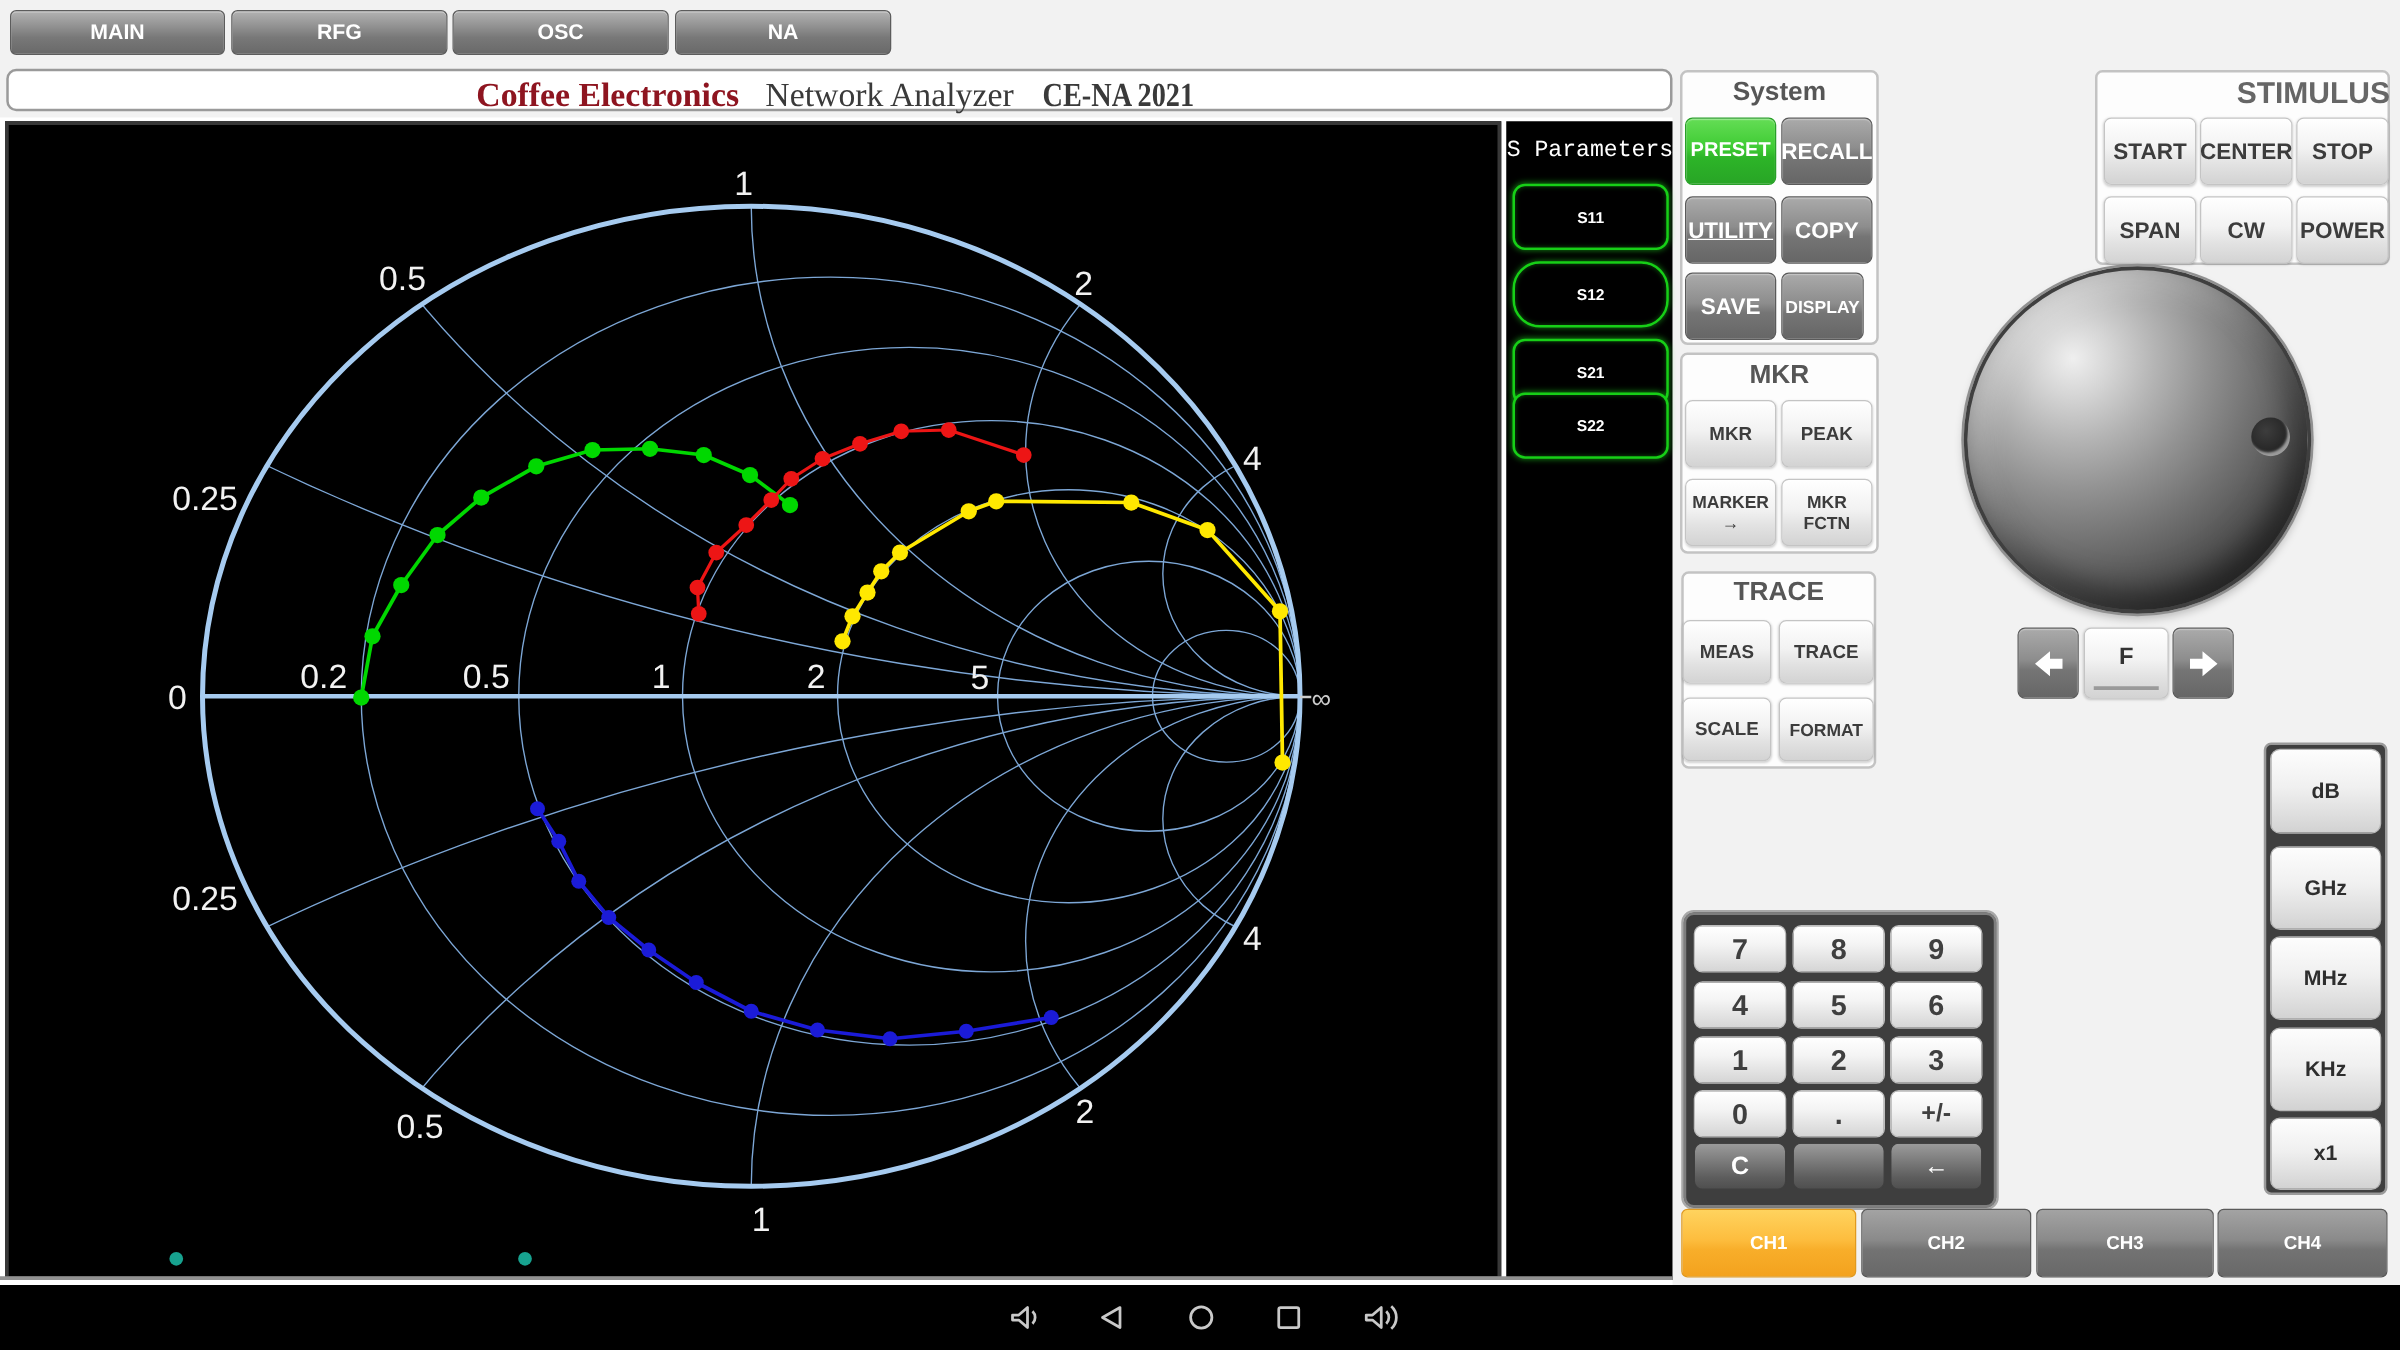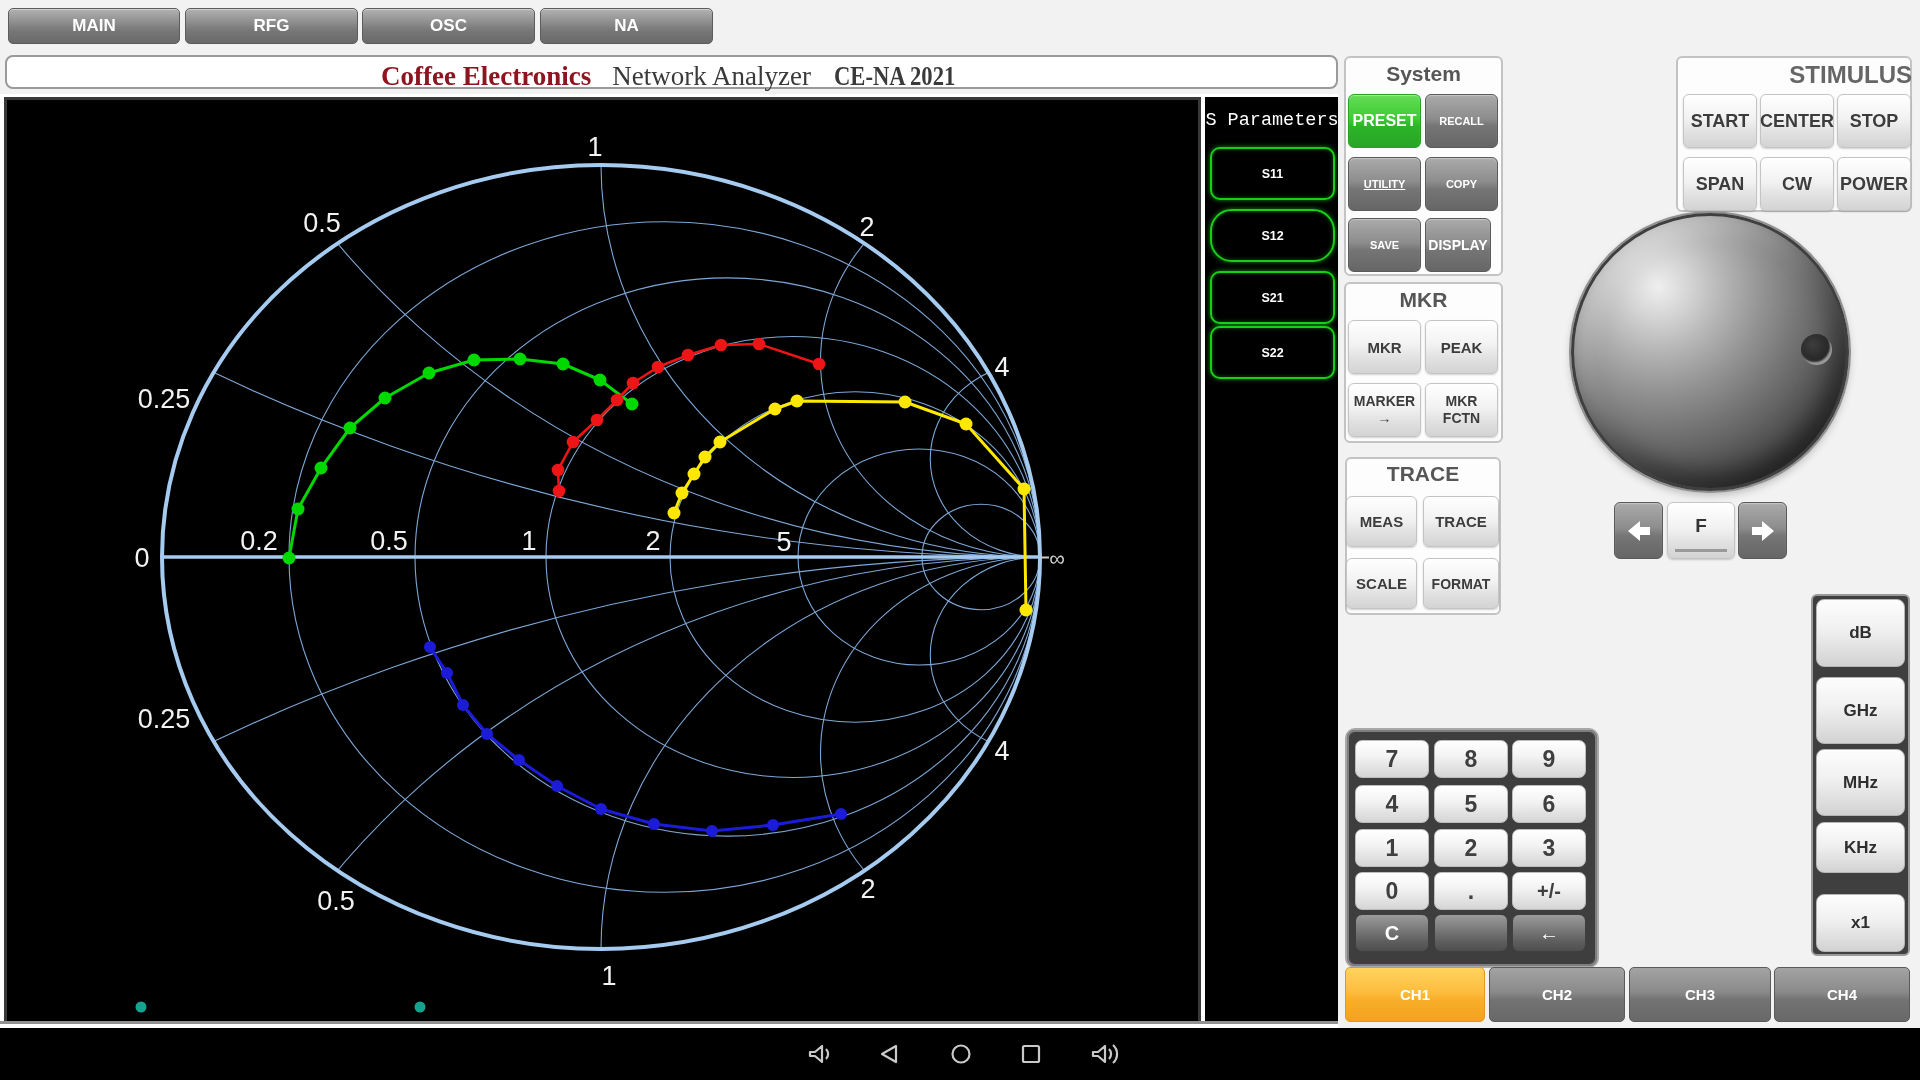--- a/index.html
+++ b/index.html
@@ -22,21 +22,21 @@
 .panel {
   position:absolute; background:#fdfdfd; border:2px solid #c3c3c3; border-radius:6px;
 }
 .ptitle { position:absolute; width:100%; text-align:center; font-weight:bold; color:#565656; }
 .btn {
   position:absolute; border-radius:6px; display:flex; align-items:center; justify-content:center;
   font-weight:bold; text-align:center;
 }
 .dark {
   background:linear-gradient(180deg,#aaaaaa 0%,#8d8d8d 45%,#757575 60%,#666666 100%);
-  border:1px solid #5a5a5a; color:#fff; font-size:11px;
+  border:1px solid #5a5a5a; color:#fff; font-size:18px;
   box-shadow:inset 0 1px 1px rgba(255,255,255,.35);
 }
 .green {
   background:linear-gradient(180deg,#64dd55 0%,#3ecb33 45%,#2db428 60%,#28a526 100%);
   border:1px solid #28a028; color:#fff; font-size:16px;
   box-shadow:inset 0 1px 1px rgba(255,255,255,.4);
 }
 .light {
   background:linear-gradient(180deg,#ffffff 0%,#f2f2f2 45%,#e2e2e2 70%,#d3d3d3 100%);
   border:1px solid #c4c4c4; color:#3c3c3c; font-size:15px;
@@ -90,21 +90,21 @@
 
 <div class="abs" style="left:0;top:94px;width:1338px;height:934px;background:#ffffff;"></div>
 
 <div class="abs" style="left:4px;top:97px;width:1197px;height:927px;background:#000;border:3px solid #383838;"></div>
 
 <div class="abs" style="left:1205px;top:97px;width:133px;height:927px;background:#000;"></div>
 <div class="abs" style="left:1204px;top:110px;width:136px;text-align:center;color:#fff;font-family:'Liberation Mono',monospace;font-size:18.5px;white-space:nowrap;">S Parameters</div>
 <div class="sbtn" style="top:147px;">S11</div>
 <div class="sbtn" style="top:209px;border-radius:22px;">S12</div>
 <div class="sbtn" style="top:271px;">S21</div>
-<div class="sbtn" style="top:326px;">S22</div>
+<div class="sbtn" style="top:314px;">S22</div>
 
 <svg class="abs" style="left:4px;top:97px;" width="1197" height="927" viewBox="4 97 1197 927">
   <defs>
     <clipPath id="oc">
         <ellipse cx="601" cy="557" rx="439" ry="392"></ellipse>
       </clipPath>
   </defs>
   <g clip-path="url(#oc)">
     <g fill="none" stroke="#7da7d6" stroke-width="1.1">
       <ellipse cx="1040" cy="-1011" rx="1756" ry="1568"></ellipse>
@@ -265,21 +265,21 @@
 <div class="btn dark" style="left:1738px;top:502px;width:49px;height:57px;border-radius:6px;">
   <svg width="26" height="26" viewBox="0 0 26 26">
       <path d="M24 13 L12 3 L12 9 L2 9 L2 17 L12 17 L12 23 Z" fill="#fff"></path>
     </svg>
 </div>
 
 <div class="abs" style="left:1811px;top:594px;width:99px;height:362px;background:#3f3f3f;border:2px solid #9a9a9a;border-radius:6px;"></div>
 <div class="ubtn" style="top:599px;">dB</div>
 <div class="ubtn" style="top:677px;height:67px;">GHz</div>
 <div class="ubtn" style="top:749px;height:67px;">MHz</div>
-<div class="ubtn" style="top:822px;height:51px;">KHz</div>
+<div class="ubtn" style="top:822px;height:67px;">KHz</div>
 <div class="ubtn" style="top:894px;height:58px;">x1</div>
 
 <div class="abs" style="left:1345px;top:728px;width:254px;height:240px;background:#3e3e3e;border:2px solid #a8a8a8;border-radius:10px;box-shadow:inset 0 0 0 2px #7e7e7e;"></div>
 <div class="kbtn" style="left:1355px;top:740px;">7</div>
 <div class="kbtn" style="left:1434px;top:740px;">8</div>
 <div class="kbtn" style="left:1512px;top:740px;">9</div>
 <div class="kbtn" style="left:1355px;top:785px;">4</div>
 <div class="kbtn" style="left:1434px;top:785px;">5</div>
 <div class="kbtn" style="left:1512px;top:785px;">6</div>
 <div class="kbtn" style="left:1355px;top:829px;">1</div>

